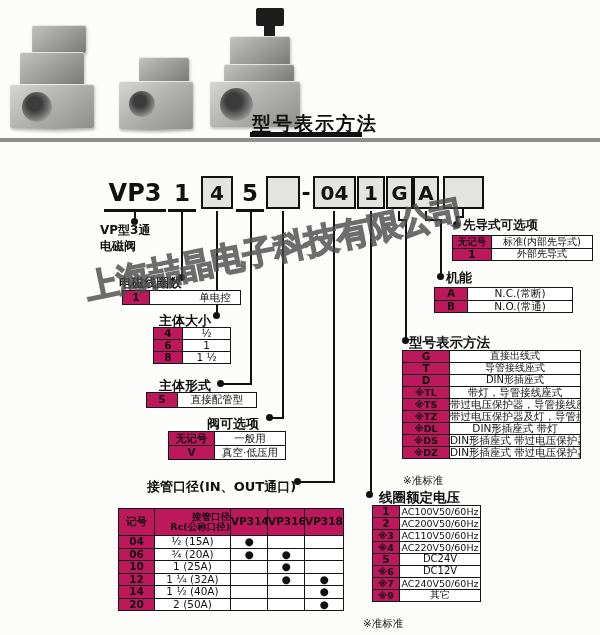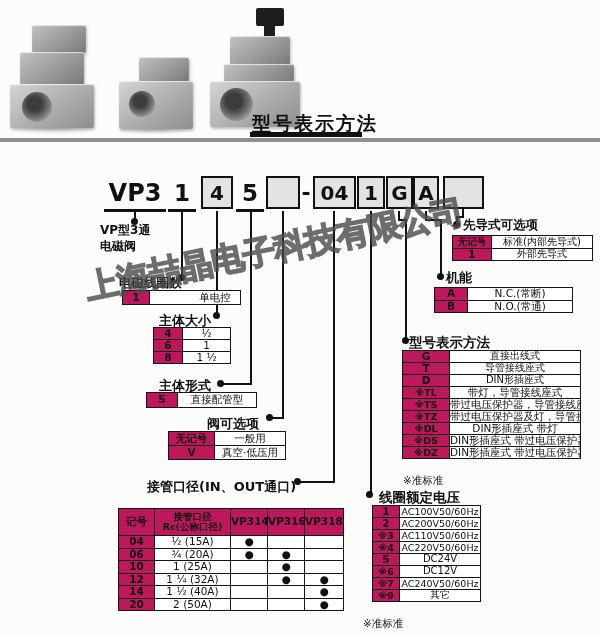--- a/index.html
+++ b/index.html
@@ -189,21 +189,21 @@
           <td>真空·低压用</td>
         </tr>
   </tbody>
     </table>
 
   <div class="clabel" style="left:147px;top:478px;">接管口径(IN、OUT通口)</div>
   <table class="tbl" style="left:118px;top:496px;width:220px;margin-top:12px;">
     <tbody>
         <tr>
       <td class="k" style="width:35px;height:26px;">记号</td>
-      <td class="k" style="width:75px;font-weight:bold;">
+      <td class="k" style="width:75px;font-weight:bold;text-align:right;">
         <div class="xs">接管口径</div>
         <div class="xs">Rc(公称口径)</div>
       </td>
       <td class="k xs" style="width:36px;">VP3145</td>
       <td class="k xs" style="width:36px;">VP3165</td>
       <td class="k xs" style="width:38px;">VP3185</td>
     </tr>
     <tr>
           <td class="k" style="height:11.5px;">04</td>
           <td>½ (15A)</td>

